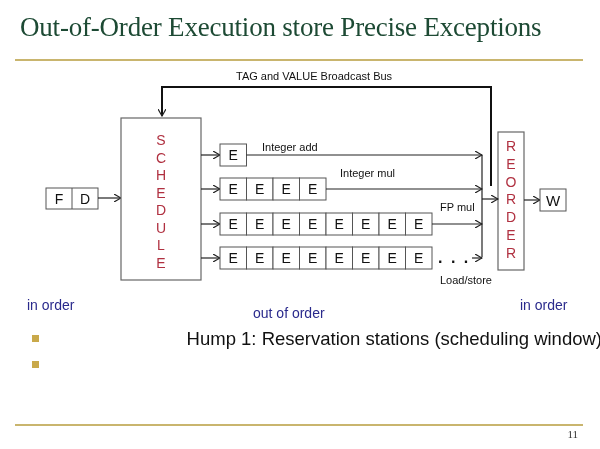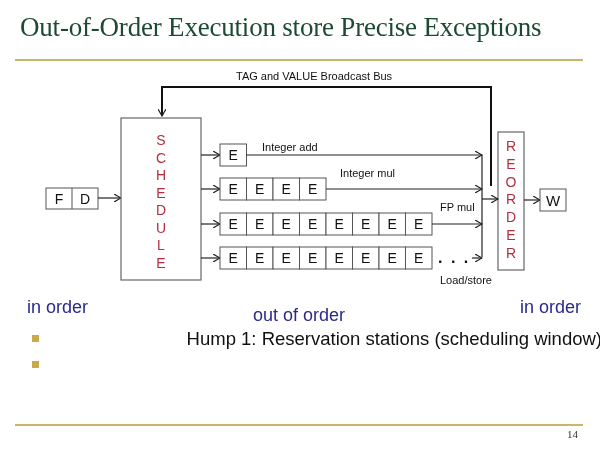--- a/index.html
+++ b/index.html
@@ -4,21 +4,21 @@
 <style>
   html, body { margin: 0; padding: 0; }
   body { width: 600px; height: 449px; background: #ffffff; position: relative; overflow: hidden; font-family: "Liberation Sans", sans-serif; }
   .title { position: absolute; left: 20px; top: 12px; font-family: "Liberation Serif", serif; font-size: 27px; color: #1d4a34; white-space: nowrap; letter-spacing: -0.2px; }
   .rule { position: absolute; left: 15px; width: 568px; height: 2px; background: #c9b56e; }
   .rule.top { top: 59px; }
   .rule.bottom { top: 424px; }
   .page-num { position: absolute; right: 22px; top: 428px; font-family: "Liberation Serif", serif; font-size: 11px; color: #333; }
   svg.diagram { position: absolute; left: 0; top: 0; }
   .lbl { font-family: "Liberation Sans", sans-serif; }
-  .order { position: absolute; top: 297px; font-size: 18px; color: #2a2a8c; }
+  .order { position: absolute; top: 297px; font-size: 14px; color: #2a2a8c; }
   .bullets { position: absolute; left: 32px; top: 327px; width: 570px; text-align: right; }
   .bullet { position: relative; padding-left: 22px; font-size: 18.5px; color: #111; line-height: 24px; margin-bottom: 2px; }
   .bullet .sq { position: absolute; left: 0; top: 8px; width: 7px; height: 7px; background: #c9a94a; }
 </style>
 </head>
 <body>
 
 <div class="title">Out-of-Order Execution store Precise Exceptions</div>
 <div class="rule top"></div>
 
@@ -145,13 +145,13 @@
   <div class="bullet">
     <span class="sq"></span>
     <span>Hump 1: Reservation stations (scheduling window)</span>
   </div>
   <div class="bullet">
     <span class="sq"></span>
   </div>
 </div>
 
 <div class="rule bottom"></div>
-<div class="page-num">14</div>
+<div class="page-num">11</div>
 
 </body></html>

